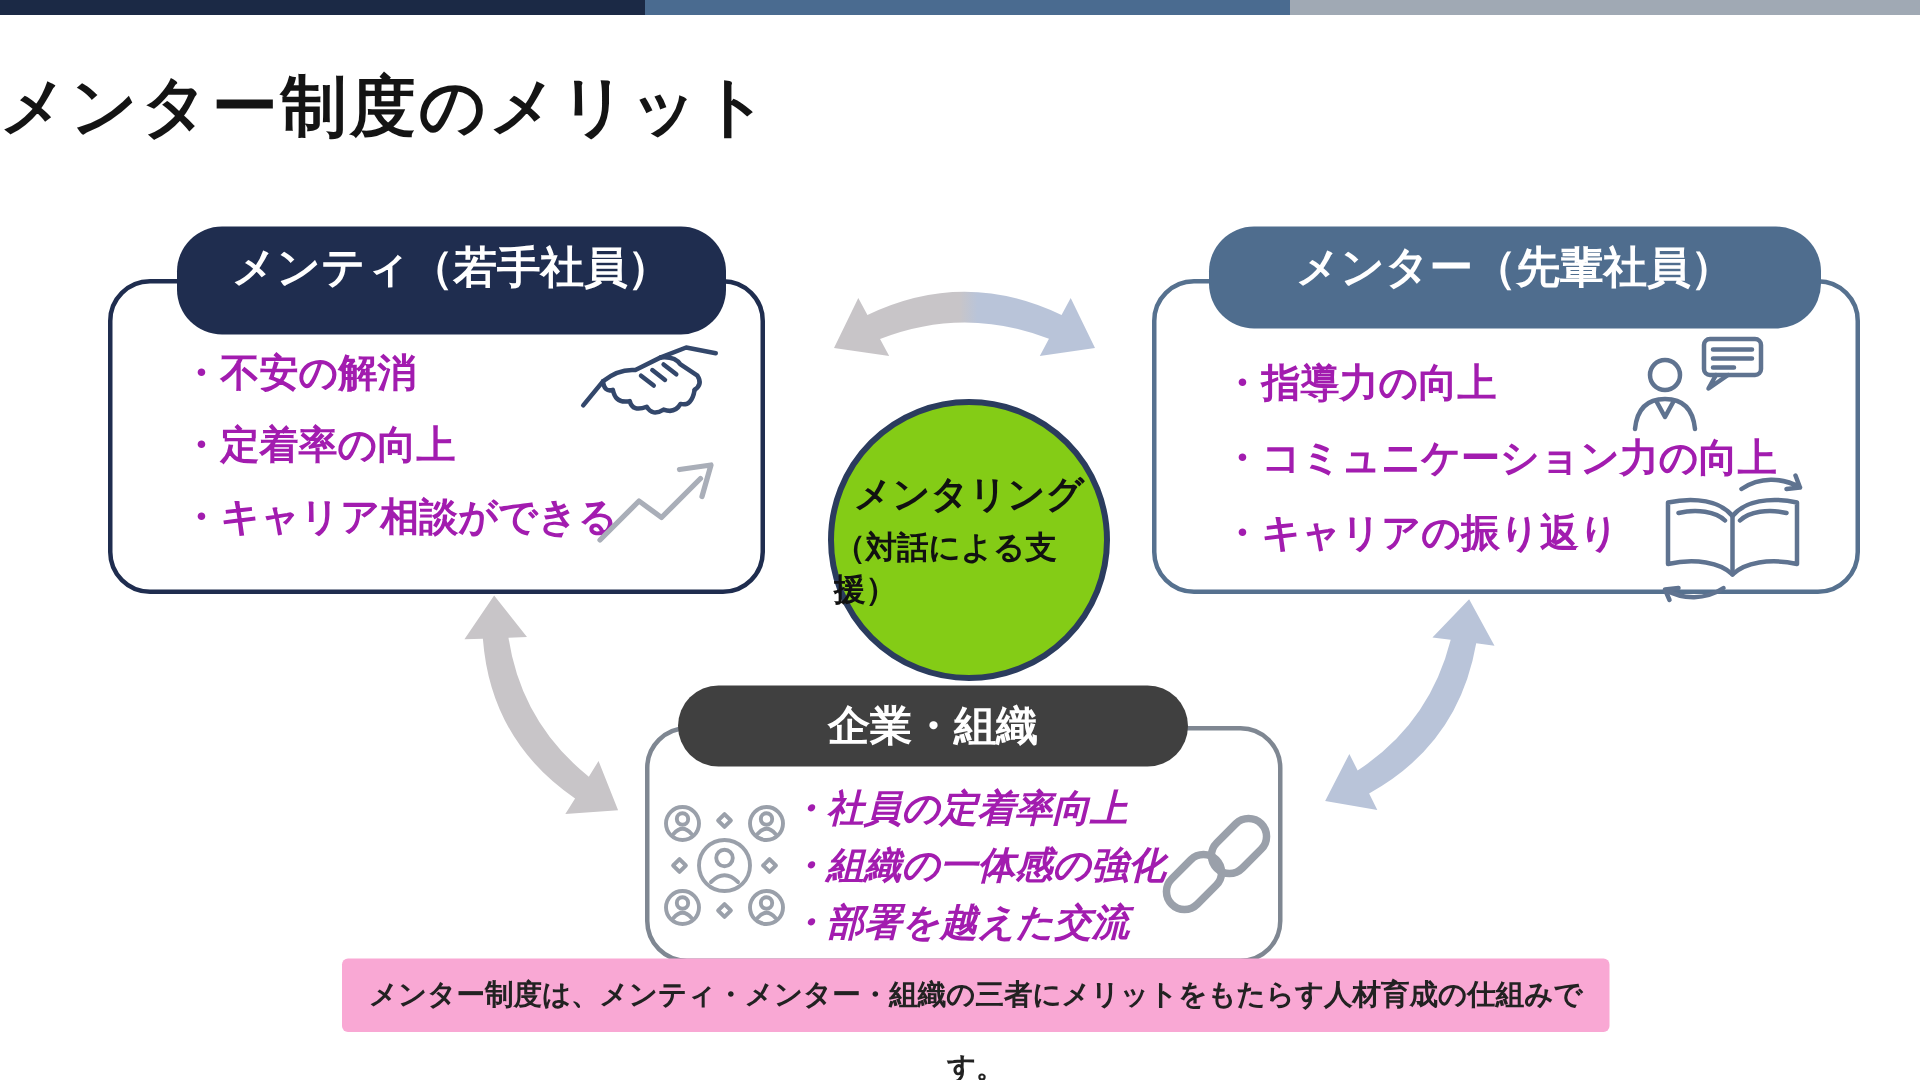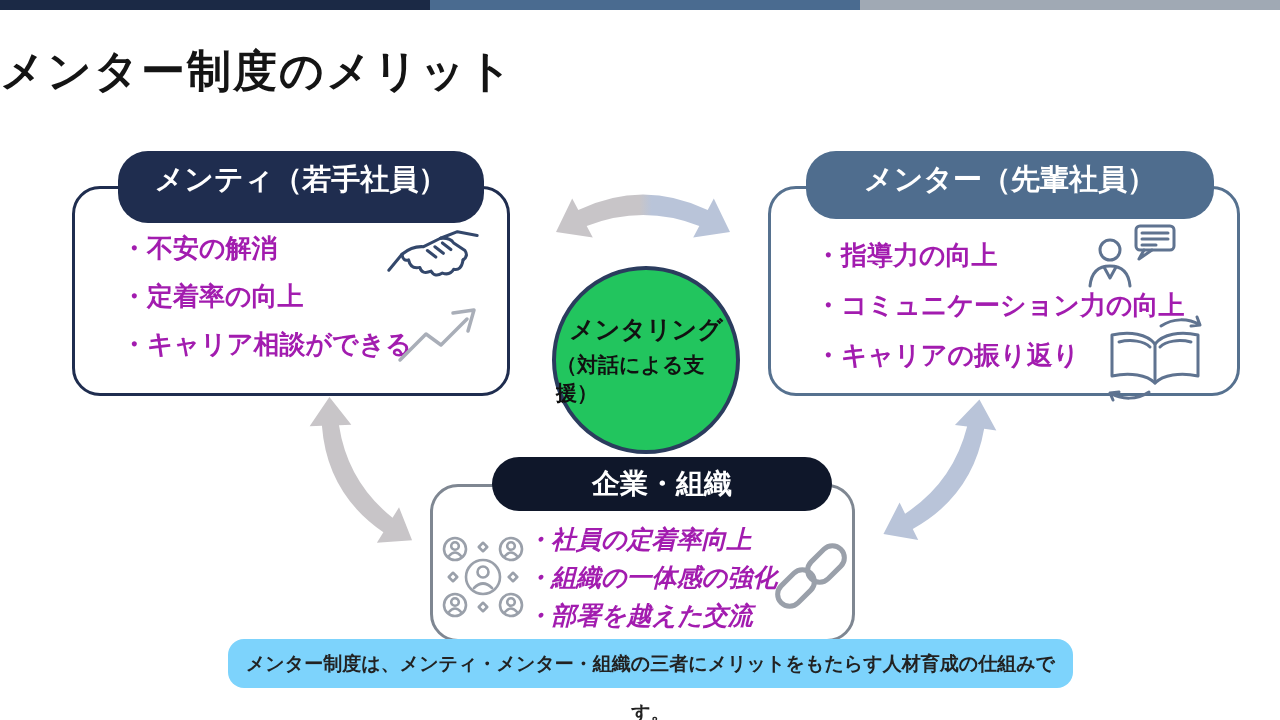--- a/index.html
+++ b/index.html
@@ -17,35 +17,35 @@
 
   .card{position:absolute;background:#fff;border-radius:28px;box-sizing:border-box;}
   .card.mentee{left:72px;top:186px;width:438px;height:210px;border:3px solid #1f2d4f;}
   .card.mentor{left:768px;top:186px;width:472px;height:210px;border:3px solid #56718f;}
   .card.org{left:430px;top:484px;width:425px;height:158px;border:3px solid #7f8792;}
 
   .pill{position:absolute;border-radius:30px;color:#ffffff;font-weight:800;
         text-align:center;box-sizing:border-box;}
   .pill.mentee{left:118px;top:151px;width:366px;height:72px;line-height:56px;font-size:29px;background:#1f2d4f;}
   .pill.mentor{left:806px;top:151px;width:408px;height:68px;line-height:56px;font-size:29px;background:#4f6d8e;}
-  .pill.org{left:492px;top:457px;width:340px;height:54px;line-height:54px;font-size:28px;background:#0f172a;}
+  .pill.org{left:452px;top:457px;width:340px;height:54px;line-height:54px;font-size:28px;background:#404040;}
 
   .bullets{position:absolute;font-weight:700;color:#a21caf;white-space:nowrap;}
   .bullets.mentee{left:121px;top:224px;font-size:26px;line-height:48px;}
   .bullets.mentor{left:815px;top:230px;font-size:26px;line-height:50px;}
   .bullets.org{left:526px;top:520px;font-size:25px;line-height:38px;font-style:italic;}
 
   .center-circle{position:absolute;left:552px;top:266px;width:188px;height:188px;
-        border:4px solid #2b3c5e;border-radius:50%;background:#22c55e;box-sizing:border-box;
+        border:4px solid #2b3c5e;border-radius:50%;background:#84cc16;box-sizing:border-box;
         display:flex;flex-direction:column;align-items:center;justify-content:center;}
   .center-circle .l1{font-size:25px;font-weight:800;color:#111;}
   .center-circle .l2{font-size:21px;font-weight:700;color:#111;margin-top:5px;}
 
-  .caption{position:absolute;left:228px;top:639px;width:845px;height:49px;background:#7dd3fc;
-        border-radius:16px;text-align:center;line-height:49px;font-size:19px;font-weight:700;color:#222;}
+  .caption{position:absolute;left:228px;top:639px;width:845px;height:49px;background:#f9a8d4;
+        border-radius:4px;text-align:center;line-height:49px;font-size:19px;font-weight:700;color:#222;}
 
   .icon-abs{position:absolute;}
   svg{overflow:visible;display:block;}
 </style>
 </head>
 <body>
 
 <div id="stage">
 
   <div class="bar-seg s1"></div>

